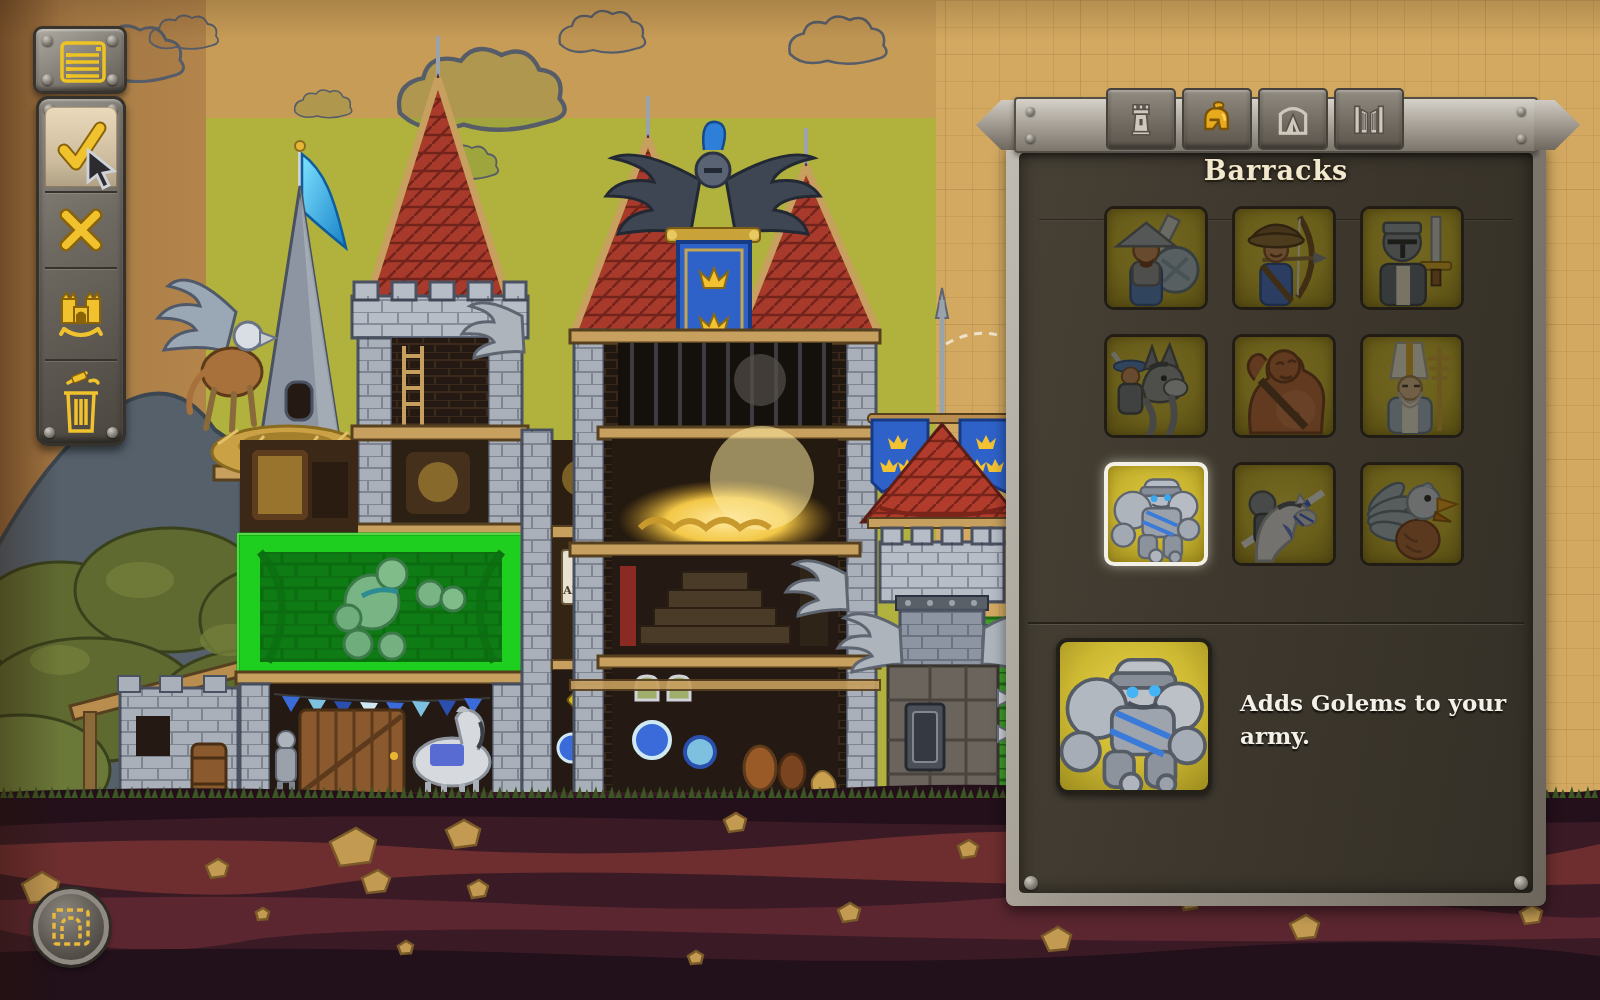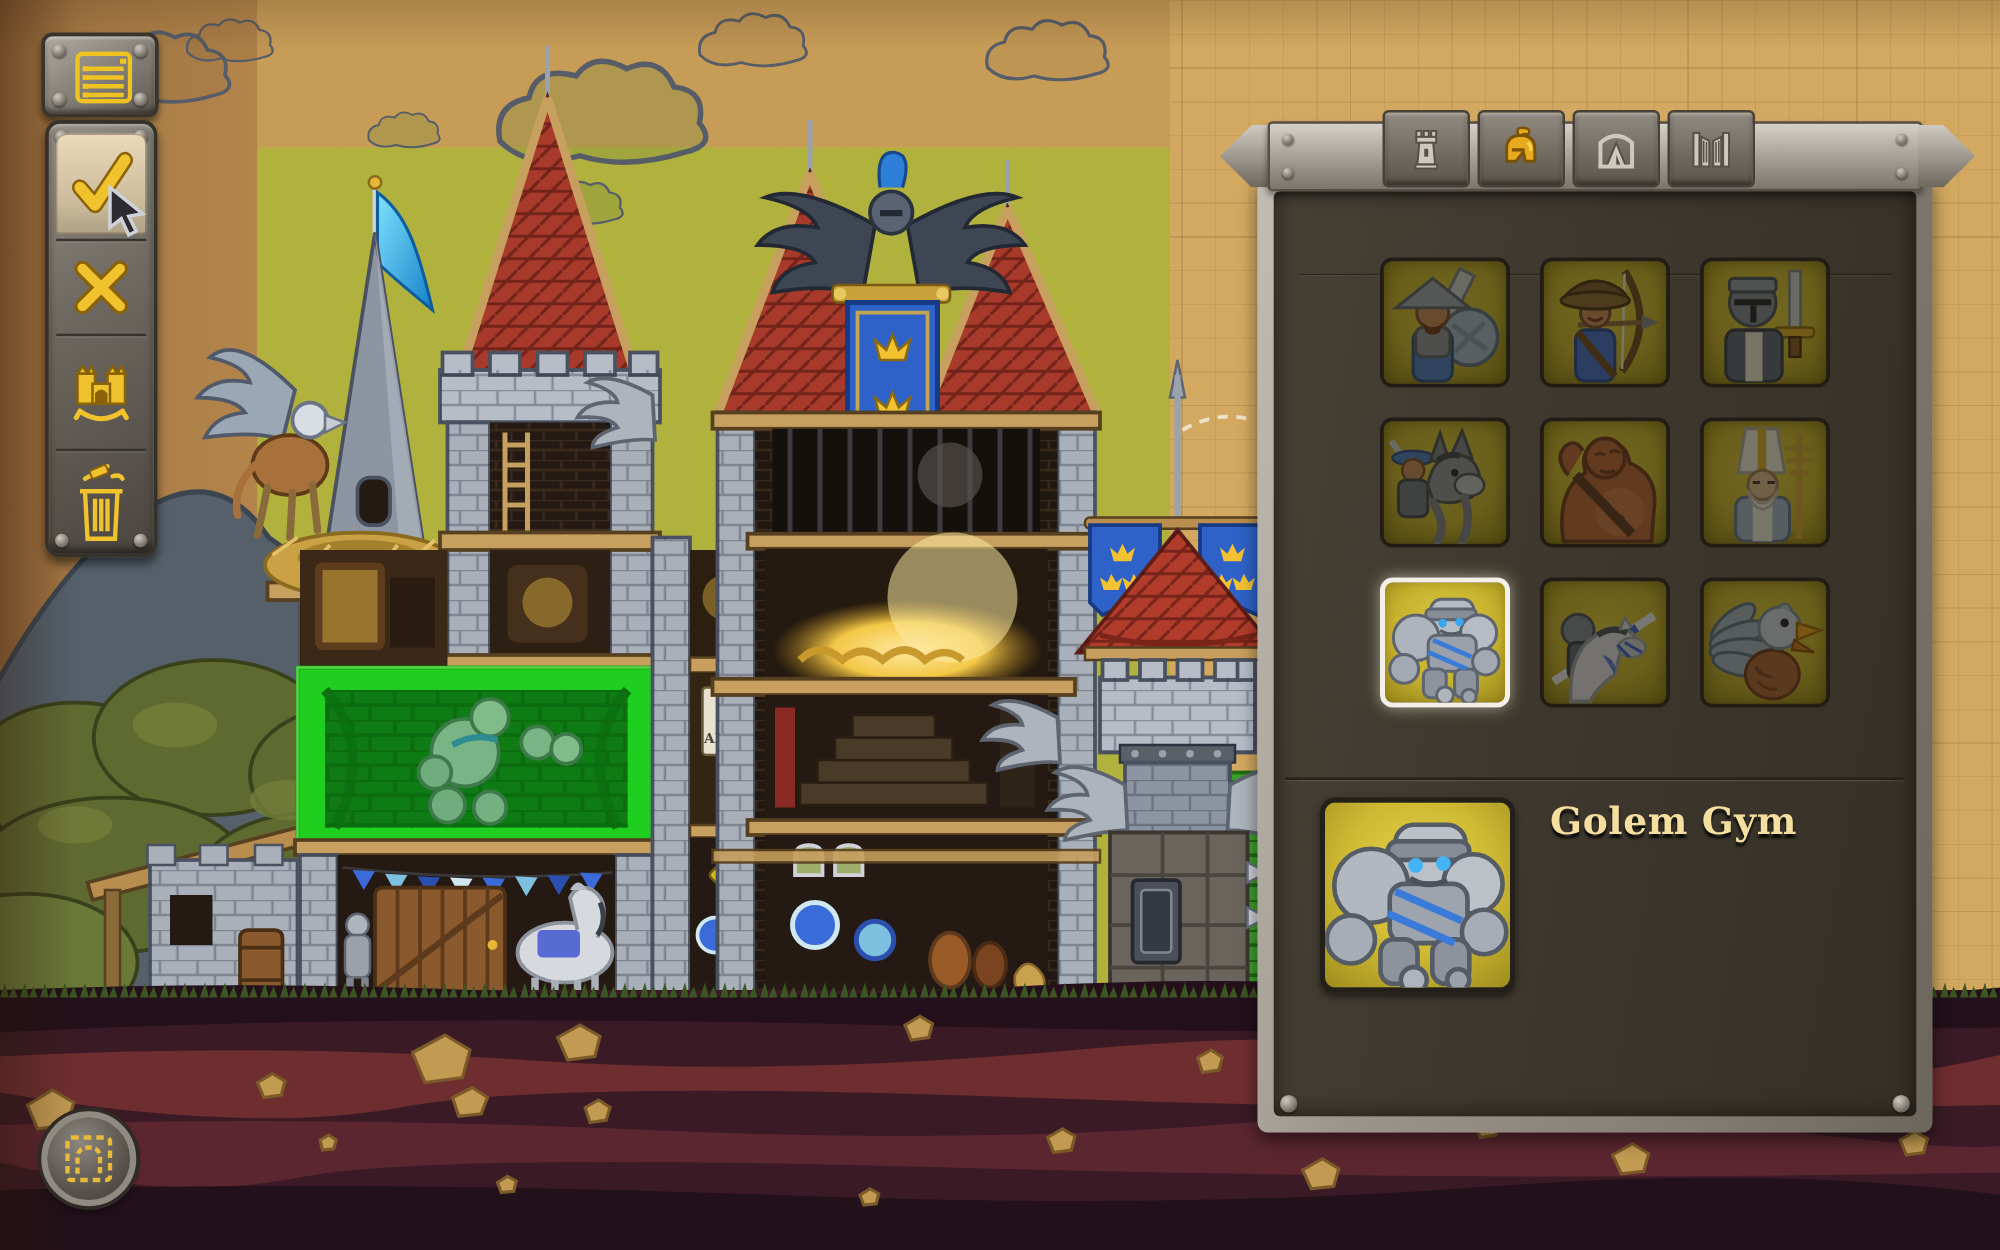--- a/index.html
+++ b/index.html
@@ -651,20 +651,21 @@
     <svg width="38" height="38" viewBox="0 0 24 24">
       <rect x="3" y="4" width="3" height="17" fill="#cfc9bd" stroke="#55504a" stroke-width="1"></rect>
       <rect x="18" y="4" width="3" height="17" fill="#cfc9bd" stroke="#55504a" stroke-width="1"></rect>
       <path d="M7,21 V6 L11,8 V21 Z" fill="#cfc9bd" stroke="#55504a" stroke-width="1"></path>
       <path d="M17,21 V6 L13,8 V21 Z" fill="#cfc9bd" stroke="#55504a" stroke-width="1"></path>
       <path d="M8.2,8 V19 M9.6,8.6 V19" stroke="#55504a" stroke-width=".8"></path>
       <path d="M15.8,8 V19 M14.4,8.6 V19" stroke="#55504a" stroke-width=".8"></path>
     </svg>
   </div>
 
+  <div class="abs" id="panel-title">Barracks</div>
 
   <div class="unit-cell" style="left:1104px;top:206px;">
     <svg viewBox="0 0 100 100">
       <polygon points="62,6 74,12 42,76 32,66" fill="#c8ccd2" stroke="#7a8088" stroke-width="2.5"></polygon>
       <circle cx="70" cy="62" r="23" fill="#9fb6c8" stroke="#5a7084" stroke-width="3"></circle>
       <path d="M56,52 L84,72 M58,74 L82,50" stroke="#7e98ac" stroke-width="4"></path>
       <rect x="24" y="56" width="32" height="42" rx="8" fill="#4a7ac0" stroke="#2c4f86" stroke-width="2.5"></rect>
       <rect x="26" y="54" width="28" height="24" rx="6" fill="#8b939e" stroke="#5a6068" stroke-width="2.5"></rect>
       <circle cx="40" cy="42" r="13" fill="#c58a5a" stroke="#7a4e2a" stroke-width="2.5"></circle>
       <path d="M32,50 q8,8 16,0 l-2,8 q-6,4 -12,0 Z" fill="#6b3a1e"></path>
@@ -816,21 +817,21 @@
         <rect x="58" y="74" width="20" height="24" rx="7" fill="#8d939c"></rect>
         <circle cx="48" cy="96" r="7" fill="#b0b5bd"></circle>
           <circle cx="72" cy="96" r="6" fill="#9aa1aa"></circle>
       </g>
       <circle cx="49" cy="34" r="4" fill="#45b4f6"></circle>
         <circle cx="64" cy="33" r="4" fill="#45b4f6"></circle>
       <path d="M46,41 q9,6 20,1" stroke="#4a515c" stroke-width="3" fill="none"></path>
       <path d="M38,48 L74,64 M34,60 L70,76" stroke="#3a7ad8" stroke-width="4"></path>
     </svg>
   </div>
-  <div class="abs" id="detail-title">Golem Gym</div>
+  <div class="abs" id="detail-desc">Adds Golems to your army.</div>
 
   <div class="abs" id="counter-circle">
     <svg width="42" height="42" viewBox="0 0 42 42">
       <rect x="4" y="4" width="34" height="34" rx="3" fill="none" stroke="#e8b93a" stroke-width="3.5" stroke-dasharray="6 4"></rect>
       <path d="M12,33 V20 Q12,12 21,12 Q30,12 30,20 V33" fill="none" stroke="#e8b93a" stroke-width="3.5" stroke-dasharray="5 3"></path>
     </svg>
   </div>
 
 </div>
 

